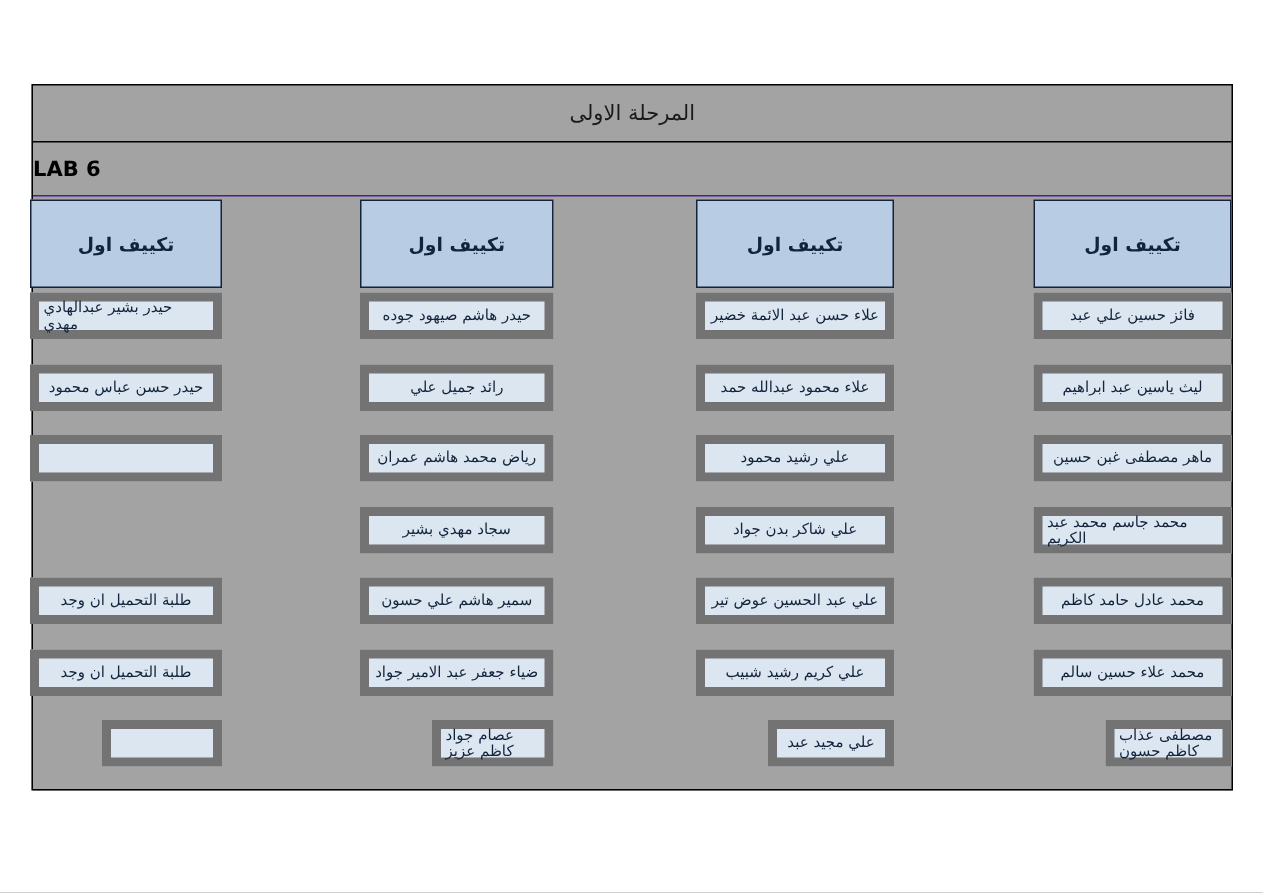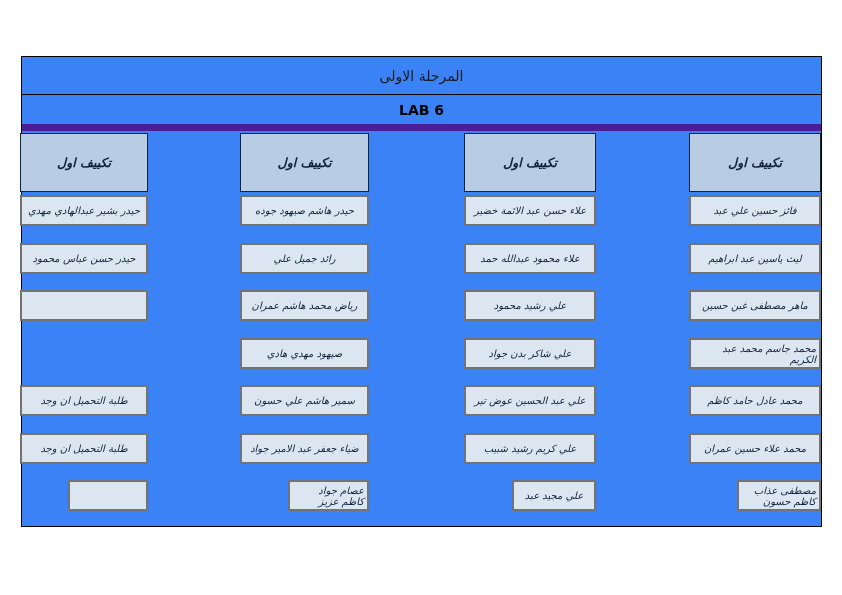--- a/index.html
+++ b/index.html
@@ -18,45 +18,45 @@
 
   
   #sheet {
     position: absolute;
     left: 21px;
     top: 56px;
     width: 801px;
     height: 471px;
     box-sizing: border-box;
     border: 1px solid #000000;
-    background: #3b82f6;
+    background: #a3a3a3;
   }
 
   .title-row {
     height: 38px;
     box-sizing: border-box;
     border-bottom: 1px solid #000000;
     display: flex;
     align-items: center;
     justify-content: center;
   }
   .title-row .title-text {
     font-size: 14px;
     color: #1a1a1a;
     font-weight: 400;
     letter-spacing: 0;
   }
 
   .lab-row {
     height: 36px;
     box-sizing: border-box;
-    border-bottom: 7px solid #4c1d95;
+    border-bottom: 1px solid #4c1d95;
     display: flex;
     align-items: center;
-    justify-content: center;
+    justify-content: flex-end;
   }
   .lab-row .lab-text {
     font-size: 14px;
     color: #000000;
     font-weight: bold;
     direction: ltr;
   }
 
   
   .grid {
@@ -76,42 +76,41 @@
 
   .col-2 { width: 129px; }
   .col-3 { width: 128px; }
 
   .cell {
     position: absolute;
     box-sizing: border-box;
     display: flex;
     align-items: center;
     justify-content: center;
-    text-align: right;
-    font-style: italic;
+    text-align: left;
   }
 
   .hdr-cell {
     top: 2px;
     left: 0;
     right: 0;
     height: 59px;
     background: #b8cce4;
     border: 1px solid #16213a;
     font-size: 12.5px;
     font-weight: bold;
     color: #12243c;
   }
 
   .name-cell {
     left: 0;
     right: 0;
     height: 31px;
     background: #dce6f1;
-    border: 2px solid #737373;
+    border: 6px solid #737373;
     font-size: 10px;
     color: #12243c;
     font-weight: normal;
     padding: 0 3px;
     line-height: 1.1;
   }
 
   .name-cell.blank {
     color: transparent;
   }
@@ -139,41 +138,41 @@
 
   <div class="grid">
 
     <div class="col col-0">
       <div class="cell hdr-cell">تكييف اول</div>
       <div class="cell name-cell r0">فائز حسين علي عبد</div>
       <div class="cell name-cell r1">ليث ياسين عبد ابراهيم</div>
       <div class="cell name-cell r2">ماهر مصطفى غبن حسين</div>
       <div class="cell name-cell r3">محمد جاسم محمد عبد الكريم</div>
       <div class="cell name-cell r4">محمد عادل حامد كاظم</div>
-      <div class="cell name-cell r5">محمد علاء حسين عمران</div>
+      <div class="cell name-cell r5">محمد علاء حسين سالم</div>
       <div class="cell name-cell r6">مصطفى عذاب كاظم حسون</div>
     </div>
 
     <div class="col col-1">
       <div class="cell hdr-cell">تكييف اول</div>
       <div class="cell name-cell r0">علاء حسن عبد الائمة خضير</div>
       <div class="cell name-cell r1">علاء محمود عبدالله حمد</div>
       <div class="cell name-cell r2">علي رشيد محمود</div>
       <div class="cell name-cell r3">علي شاكر بدن جواد</div>
       <div class="cell name-cell r4">علي عبد الحسين عوض تير</div>
       <div class="cell name-cell r5">علي كريم رشيد شبيب</div>
       <div class="cell name-cell r6">علي مجيد عبد</div>
     </div>
 
     <div class="col col-2">
       <div class="cell hdr-cell">تكييف اول</div>
       <div class="cell name-cell r0">حيدر هاشم صيهود جوده</div>
       <div class="cell name-cell r1">رائد جميل علي</div>
       <div class="cell name-cell r2">رياض محمد هاشم عمران</div>
-      <div class="cell name-cell r3">صيهود مهدي هادي</div>
+      <div class="cell name-cell r3">سجاد مهدي بشير</div>
       <div class="cell name-cell r4">سمير هاشم علي حسون</div>
       <div class="cell name-cell r5">ضياء جعفر عبد الامير جواد</div>
       <div class="cell name-cell r6">عصام جواد كاظم عزيز</div>
     </div>
 
     <div class="col col-3">
       <div class="cell hdr-cell">تكييف اول</div>
       <div class="cell name-cell r0">حيدر بشير عبدالهادي مهدي</div>
       <div class="cell name-cell r1">حيدر حسن عباس محمود</div>
       <div class="cell name-cell r2 blank"></div>

